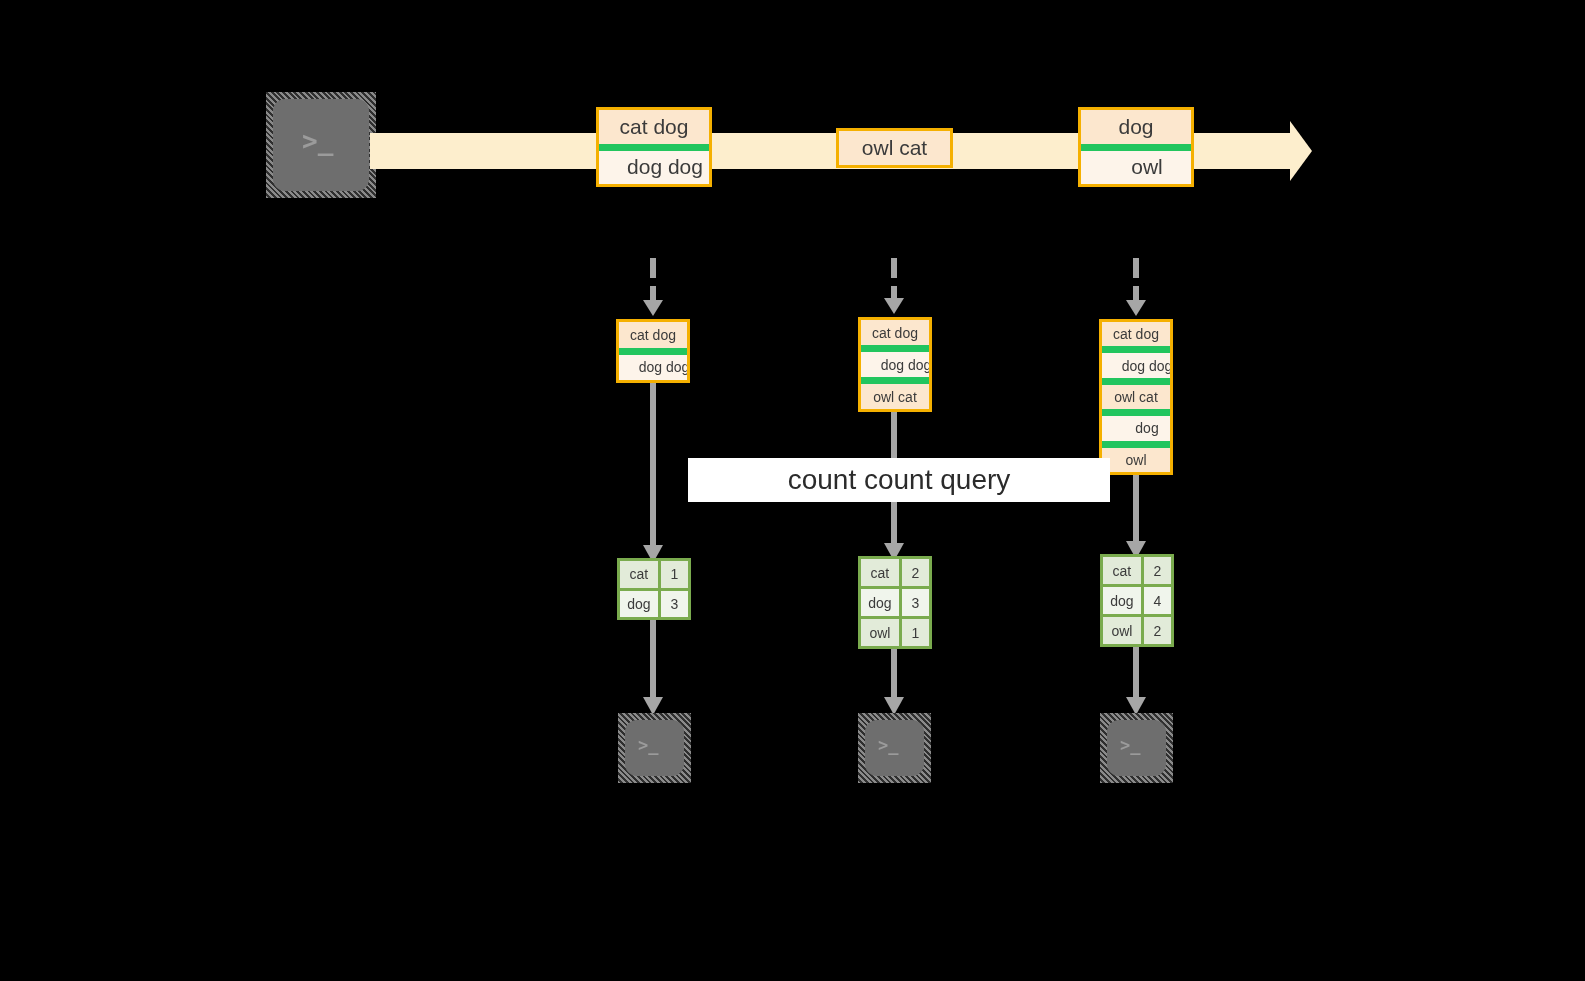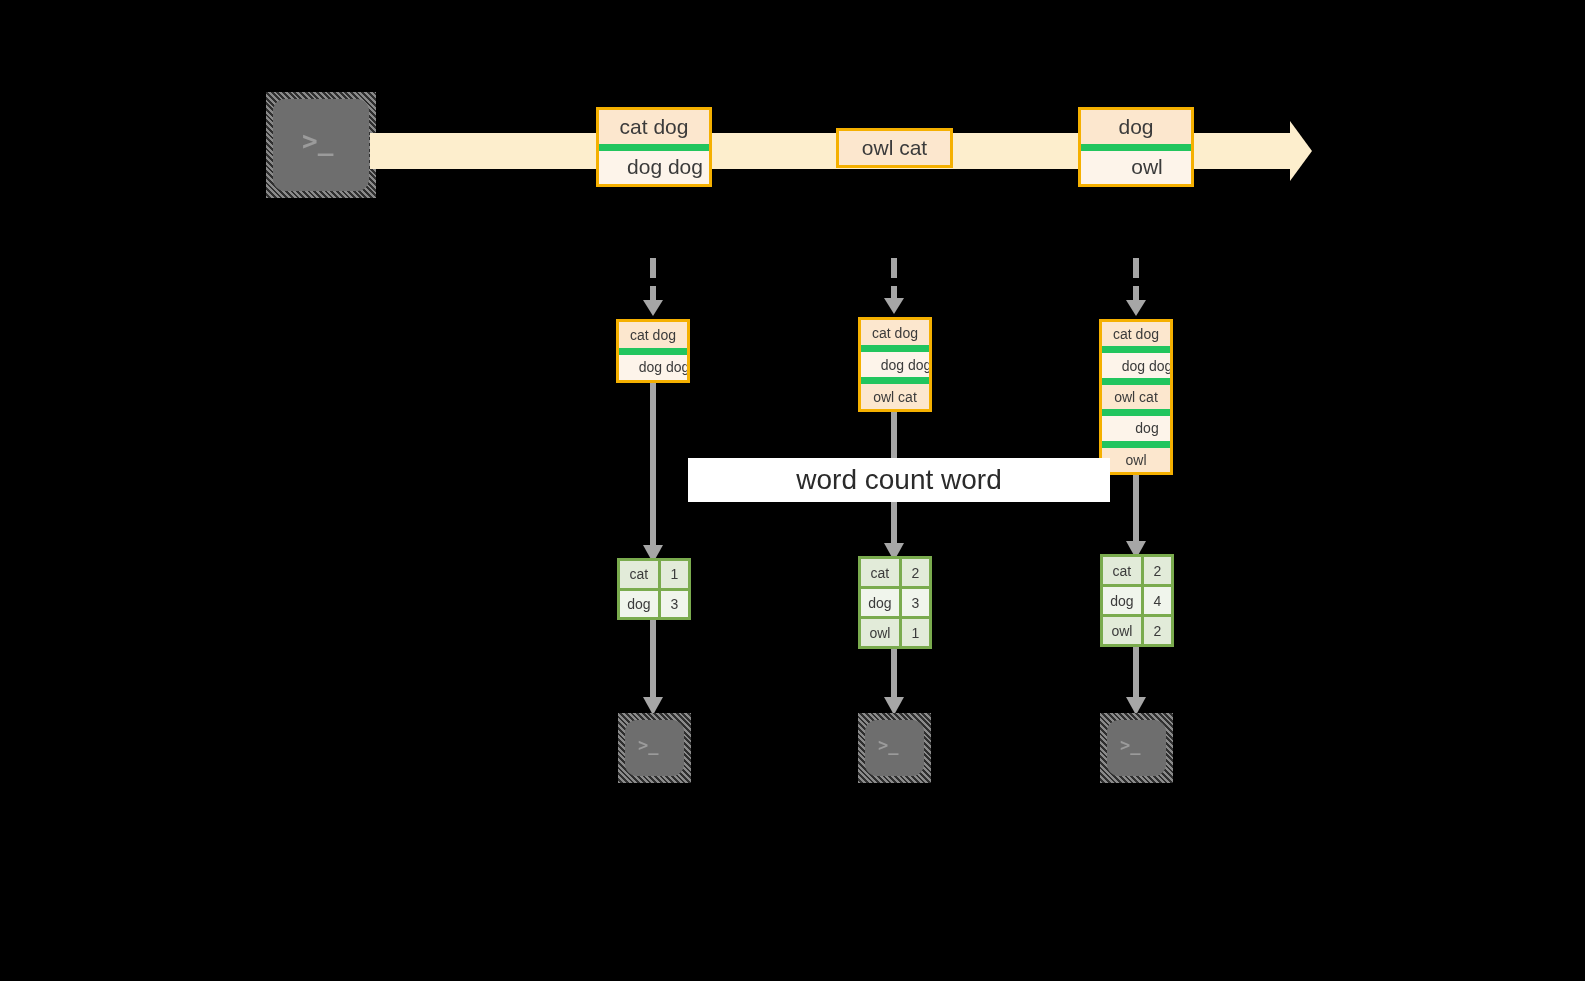--- a/index.html
+++ b/index.html
@@ -258,16 +258,16 @@
 
   <div class="vline" style="left:1133px; top:647px; width:6px; height:55px;"></div>
   <div class="vhead" style="left:1126px; top:697px; border-width:18px 10px 0 10px;"></div>
 
   <div class="term" style="left:1100px; top:713px; width:73px; height:70px;">
     <div class="term-inner"></div>
     <div class="term-glyph" style="left:20px; top:24px; font-size:17px;">&gt;_</div>
   </div>
 
   <div class="label-band" style="left:688px; top:458px; width:422px; height:44px; font-size:28px;">
-    <span>word count word</span>
+    <span>count count query</span>
   </div>
 
 </div>
 
 </body></html>

